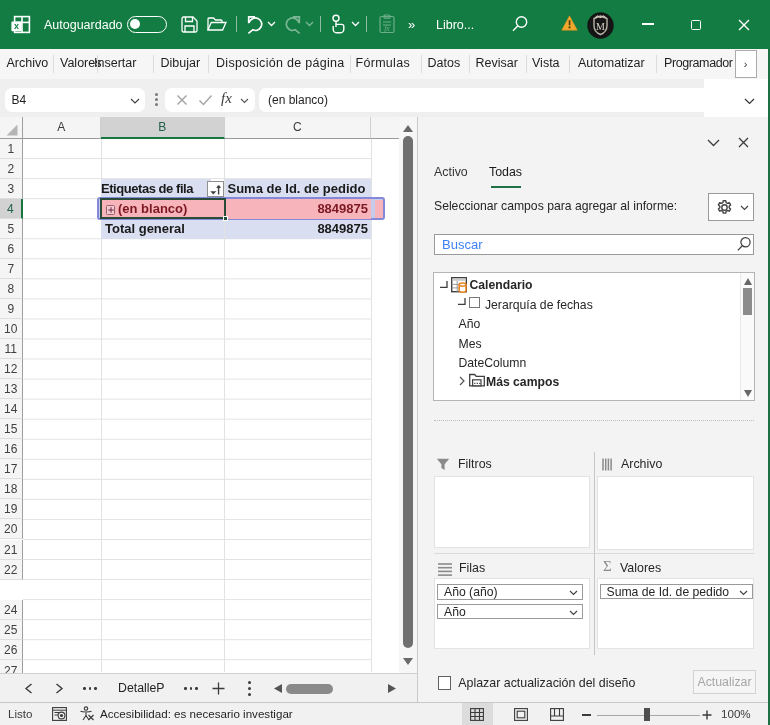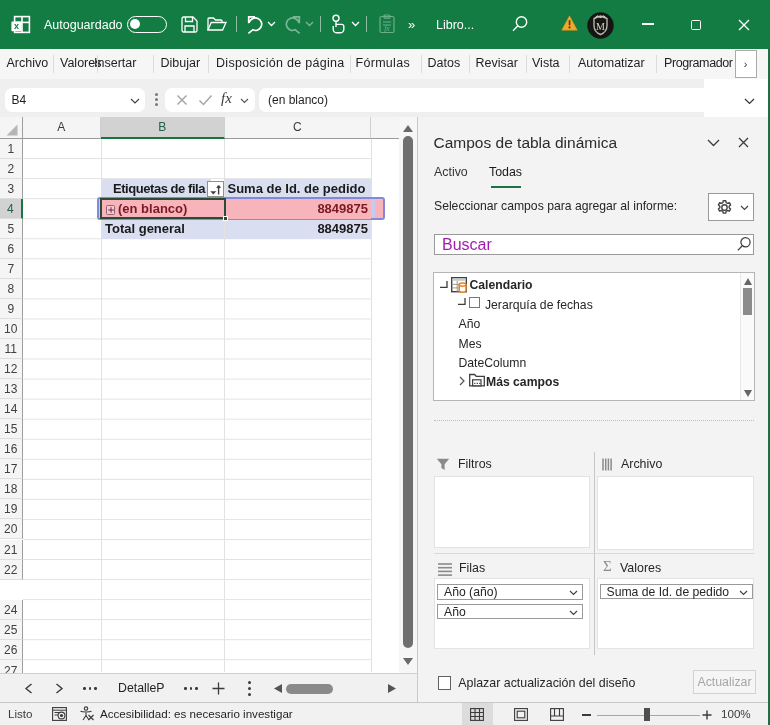--- a/index.html
+++ b/index.html
@@ -207,21 +207,21 @@
   <div class="rh" style="top:382.4px">19</div>
   <div class="rh" style="top:402.45px">20</div>
   <div class="rh" style="top:422.5px">21</div>
   <div class="rh" style="top:442.55px">22</div>
   <div class="rh" style="top:487px">23</div>
   <div class="rh" style="top:482.65px">24</div>
   <div class="rh" style="top:502.7px">25</div>
   <div class="rh" style="top:522.75px">26</div>
   <div class="rh" style="top:542.8px;height:13px;line-height:22px;border-bottom:none">27</div>
 
-  <div class="abs" style="left:101px;top:61.6px;width:110px;height:20.05px;background:#d9def1;font-size:13px;font-weight:bold;color:#1a1a1a;line-height:20px;padding-left:12px;letter-spacing:-0.45px">Etiquetas de fila</div>
+  <div class="abs" style="left:101px;top:61.6px;width:110px;height:20.05px;background:#d9def1;font-size:13px;font-weight:bold;color:#1a1a1a;line-height:20px;padding-left:0;letter-spacing:-0.45px">Etiquetas de fila</div>
   <div class="abs" style="left:224.5px;top:61.6px;width:146px;height:20.05px;background:#d9def1;font-size:13px;font-weight:bold;color:#1a1a1a;line-height:20px;padding-left:3px">Suma de Id. de pedido</div>
 
   <div class="abs" style="left:207.3px;top:64.3px;width:16.5px;height:15.8px;background:#fff;border:1px solid #8f8f8f"></div>
   <svg class="abs" style="left:210px;top:67.5px" width="11" height="10" viewBox="0 0 11 10">
     <path d="M0.3 6.2 H6.3 L3.3 9.4 Z" fill="#3f3f3f"></path>
     <path d="M8.6 9.6 V1 M8.6 0.6 L6.9 2.9 M8.6 0.6 L10.3 2.9" stroke="#3f3f3f" stroke-width="1.4" fill="none"></path>
   </svg>
 
   <div class="abs" style="left:101px;top:101.7px;width:123px;height:20.05px;background:#d9def1;font-size:13px;font-weight:bold;color:#1a1a1a;line-height:20px;padding-left:4px">Total general</div>
   <div class="abs" style="left:224.5px;top:101.7px;width:146px;height:20.05px;background:#d9def1;font-size:13px;font-weight:bold;color:#1a1a1a;line-height:20px;text-align:right;padding-right:2.5px">8849875</div>
@@ -274,21 +274,20 @@
   <svg class="abs" style="left:274px;top:10px" width="8" height="9" viewBox="0 0 8 9">
       <path d="M8 0 L0 4.5 L8 9 Z" fill="#555"></path>
     </svg>
   <div class="abs" style="left:286px;top:9.5px;width:47px;height:10px;background:#8a8a8a;border-radius:5px"></div>
   <svg class="abs" style="left:388px;top:10px" width="8" height="9" viewBox="0 0 8 9">
       <path d="M0 0 L8 4.5 L0 9 Z" fill="#555"></path>
     </svg>
 </div>
 
 <div class="abs" id="pane" style="left:417px;top:117px;width:353px;height:585px;background:#f3f3f3;border-left:1px solid #c9c9c9;color:#262626">
-  <div class="abs" style="left:15.5px;top:16.5px;font-size:15.5px;color:#2b2b2b">Campos de tabla dinámica</div>
   <svg class="abs" style="left:289px;top:22px" width="13" height="8" viewBox="0 0 13 8">
       <path d="M1 1 L6.5 6.5 L12 1" fill="none" stroke="#3b3b3b" stroke-width="1.3"></path>
     </svg>
   <svg class="abs" style="left:320px;top:20px" width="11" height="11" viewBox="0 0 11 11">
       <path d="M1 1 L10 10 M10 1 L1 10" stroke="#3b3b3b" stroke-width="1.3"></path>
     </svg>
 
   <div class="abs" style="left:16px;top:48px;font-size:12.4px;color:#343434">Activo</div>
   <div class="abs" style="left:71px;top:48px;font-size:12.4px;color:#1a1a1a">Todas</div>
   <div class="abs" style="left:72.5px;top:69.3px;width:30px;height:2.2px;background:#1e7145"></div>
@@ -297,21 +296,21 @@
   <div class="abs" style="left:290px;top:76px;width:46px;height:28px;background:#fff;border:1px solid #9a9a9a">
     <svg class="abs" style="left:7px;top:5px" width="17" height="17" viewBox="0 0 24 24">
       <path fill="none" stroke="#444" stroke-width="2" d="M12 8.2 A3.8 3.8 0 1 0 12 15.8 A3.8 3.8 0 1 0 12 8.2 Z"></path>
       <path fill="none" stroke="#444" stroke-width="2" stroke-linejoin="round" d="M10.2 2.5 h3.6 l0.5 2.6 2 1.1 2.5-1 1.8 3.1 -2 1.8 v2.2 l2 1.8 -1.8 3.1 -2.5-1 -2 1.1 -0.5 2.6 h-3.6 l-0.5-2.6 -2-1.1 -2.5 1 -1.8-3.1 2-1.8 v-2.2 l-2-1.8 1.8-3.1 2.5 1 2-1.1 Z"></path>
     </svg>
     <svg class="abs" style="left:31px;top:11px" width="9" height="6" viewBox="0 0 9 6">
         <path d="M1 1 L4.5 4.5 L8 1" fill="none" stroke="#444" stroke-width="1.2"></path>
       </svg>
   </div>
 
-  <div class="abs" style="left:16px;top:116.5px;width:320px;height:21px;background:#fff;border:1px solid #9a9a9a;font-size:16px;color:#a21caf;line-height:19px;padding-left:7px">Buscar</div>
+  <div class="abs" style="left:16px;top:116.5px;width:320px;height:21px;background:#fff;border:1px solid #9a9a9a;font-size:13px;color:#3b82f6;line-height:19px;padding-left:7px">Buscar</div>
   <svg class="abs" style="left:318px;top:119px" width="16" height="16" viewBox="0 0 16 16">
     <circle cx="9.5" cy="6.3" r="4.6" fill="none" stroke="#3d3d3d" stroke-width="1.25"></circle>
     <line x1="6.1" y1="10" x2="1.8" y2="14.4" stroke="#3d3d3d" stroke-width="1.25"></line>
   </svg>
 
   <div class="abs" style="left:14.5px;top:154.5px;width:322px;height:129px;background:#fff;border:1px solid #b5b5b5"></div>
   <style>#pane .tli{position:absolute;font-size:12.2px;white-space:nowrap}</style>
   <svg class="abs" style="left:22px;top:164px" width="8" height="8" viewBox="0 0 8 8">
       <path d="M7 0 V7 M0 6.4 H7.6" fill="none" stroke="#3d3d3d" stroke-width="1.3"></path>
     </svg>

